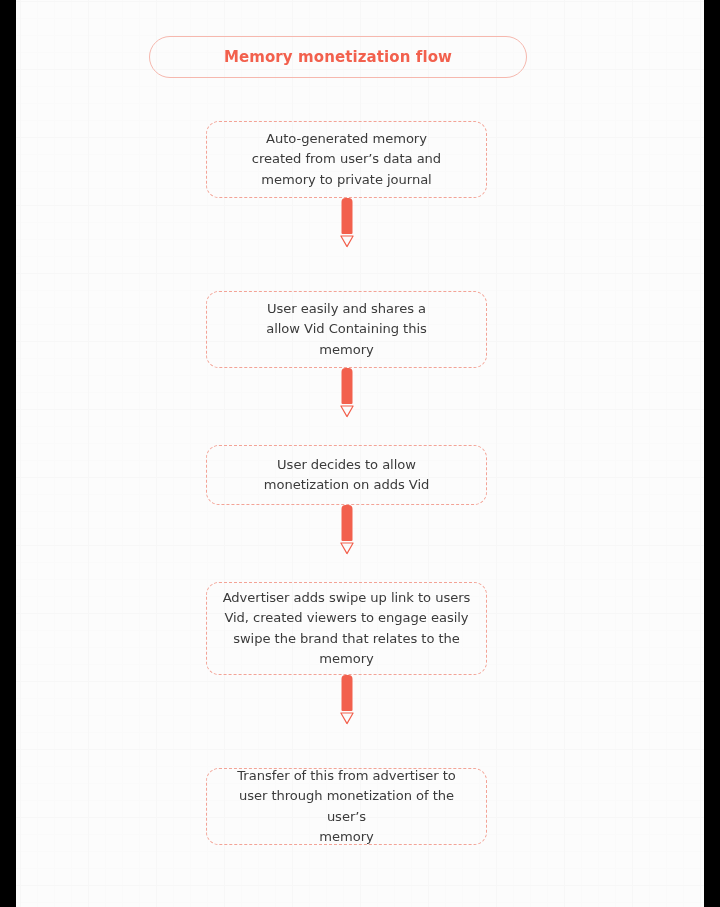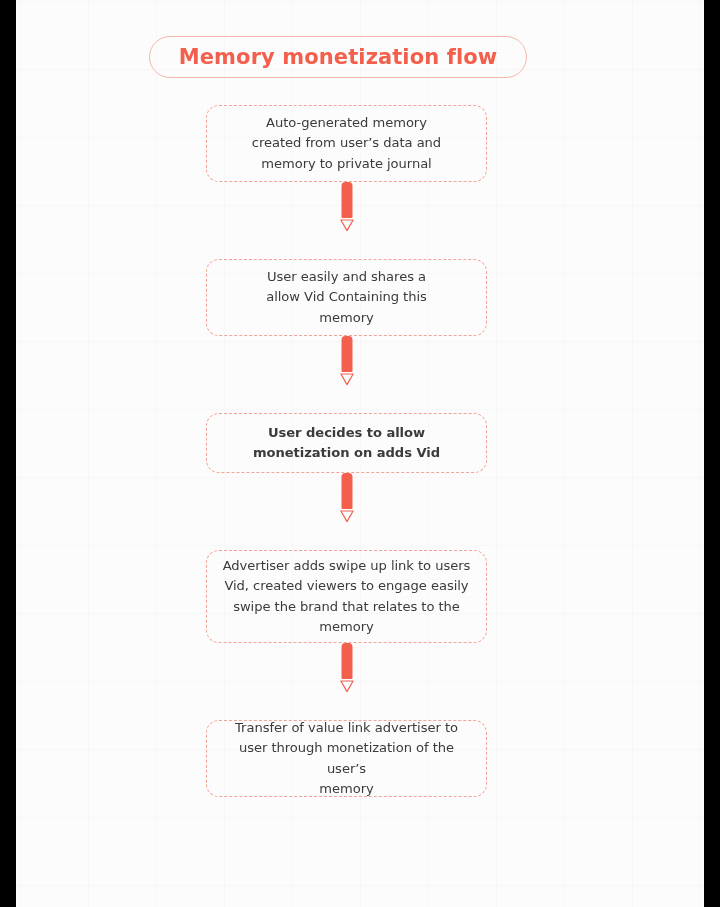--- a/index.html
+++ b/index.html
@@ -66,21 +66,21 @@
     box-sizing: border-box;
     border: 1.5px solid #f6b8ae;
     border-radius: 21px;
     background: transparent;
     display: flex;
     align-items: center;
     justify-content: center;
   }
   #title-text {
     color: #f2604d;
-    font-size: 21px;
+    font-size: 15px;
     font-weight: bold;
     letter-spacing: 0.1px;
     white-space: nowrap;
     line-height: 1;
     font-family: "DejaVu Sans", sans-serif;
   }
 
   
   #flow {
     position: absolute;
@@ -103,22 +103,22 @@
   .node-text {
     color: #3b3b3b;
     font-size: 13.1px;
     line-height: 1.56;
     text-align: center;
     font-family: "DejaVu Sans", sans-serif;
     letter-spacing: -0.05px;
   }
 
   
-  .node.h-3line { height: 77px; }
-  .node.h-2line { height: 60px; font-weight: bold; }
+  .node.h-3line { height: 77px; margin-top: 16px; }
+  .node.h-2line { height: 60px; }
   .node.h-4line { height: 93px; }
 
   
   .connector {
     height: 77px;
     position: relative;
   }
   .arrow {
     position: absolute;
     left: 50%;
@@ -231,21 +231,21 @@
           <div class="head">
             <svg width="15" height="13" viewBox="0 0 15 13">
               <path d="M1.4 1 L13.6 1 L7.5 11.6 Z" fill="none" stroke="#f2604d" stroke-width="1.2" stroke-linejoin="round"></path>
             </svg>
           </div>
         </div>
       </div>
 
       <div class="node h-3line">
         <div class="node-text">
-          <span>Transfer of value link advertiser to</span><br>
+          <span>Transfer of this from advertiser to</span><br>
           <span>user through monetization of the user’s</span><br>
           <span>memory</span>
         </div>
       </div>
 
     </div>
 
   </div>
 
   <div class="letterbox left"></div>

